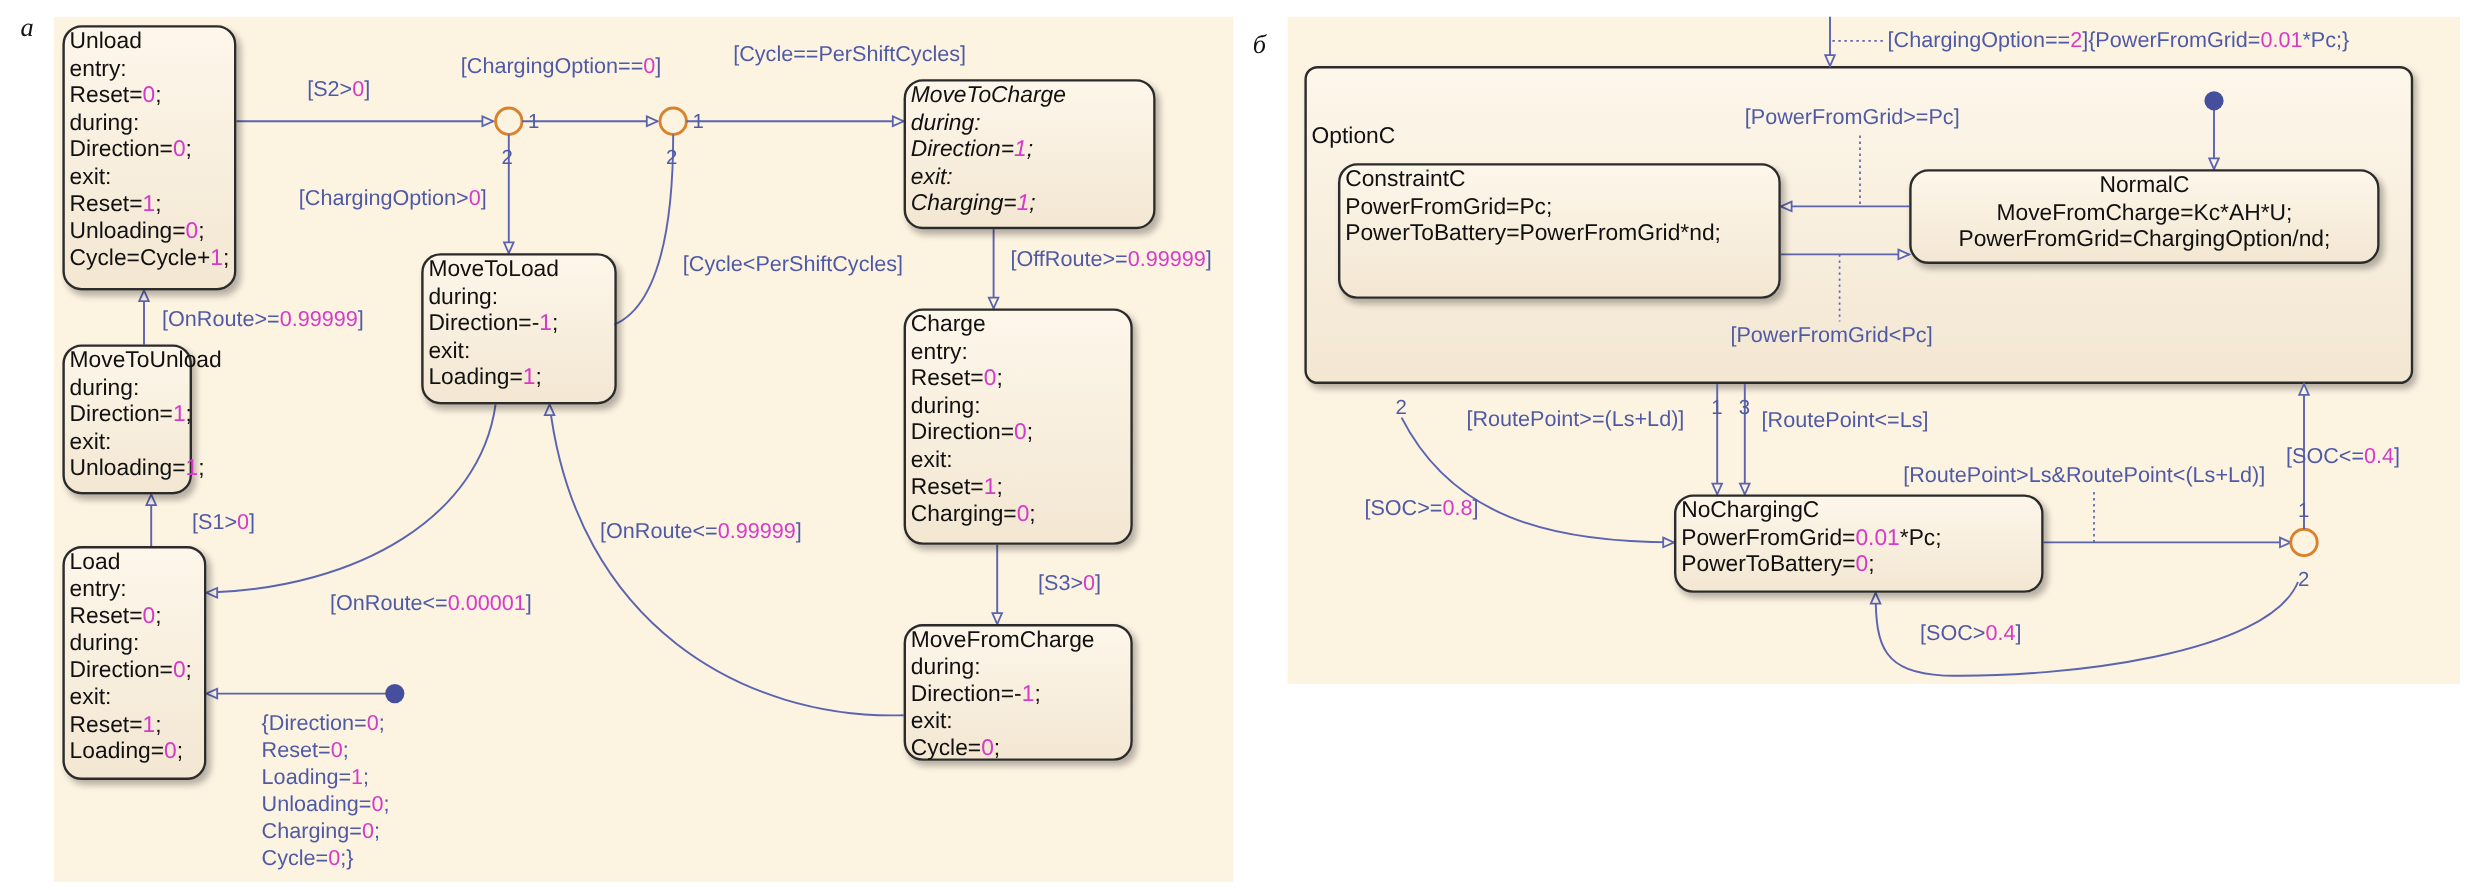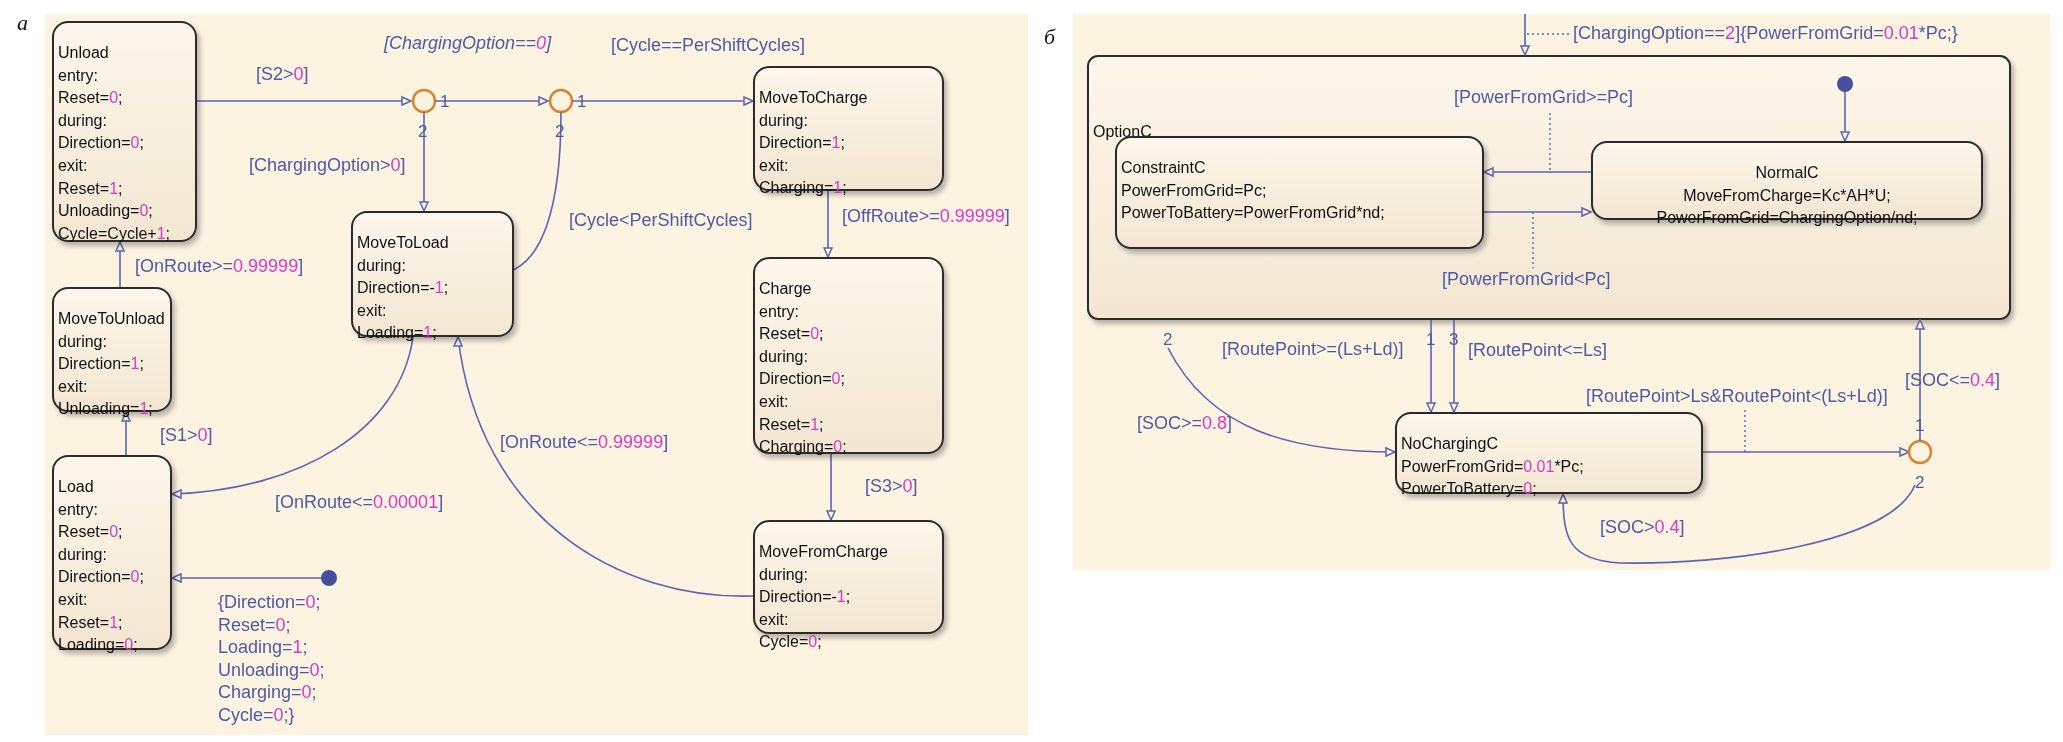--- a/index.html
+++ b/index.html
@@ -3,21 +3,21 @@
 <meta charset="utf-8">
 <style>
   html,body{margin:0;padding:0;background:#ffffff;}
   body{width:2063px;height:742px;position:relative;overflow:hidden;font-family:"Liberation Sans",sans-serif;}
   .panel{position:absolute;background:#fdf3e1;}
   #panel-a{left:45px;top:14px;width:983px;height:721px;}
   #panel-b{left:1073px;top:14px;width:977px;height:556px;}
   .panel-letter{position:absolute;font-family:"Liberation Serif",serif;font-style:italic;font-size:22px;color:#111;}
   .state{position:absolute;box-sizing:border-box;border:2px solid #2b2b2b;border-radius:16px;
     background:linear-gradient(180deg,#fdf6ea 0%,#f3e7d2 100%);
-    box-shadow:3px 4px 5px rgba(0,0,0,0.28);padding:19px 4px;font-size:16px;line-height:22.6px;color:#111;white-space:pre;}
+    box-shadow:3px 4px 5px rgba(0,0,0,0.28);padding:1px 4px;font-size:19px;line-height:22.6px;color:#111;white-space:pre;}
   .state.big{border-radius:22px;}
   .line{display:block;}
   .num{color:#d63ac9;}
   .lbl{position:absolute;font-size:18px;line-height:22.6px;color:#4f5aa6;white-space:pre;}
   svg#wires{position:absolute;left:0;top:0;width:2063px;height:742px;pointer-events:none;}
   .w{stroke:#5a64b0;stroke-width:1.6;fill:none;}
   .dot-line{stroke:#5a64b0;stroke-width:1.4;fill:none;stroke-dasharray:2 3;}
   .arrow{fill:#fdf3e1;stroke:#5a64b0;stroke-width:1.5;}
   .junction{fill:#fdf3e1;stroke:#d9822b;stroke-width:2.4;}
   .default-dot{fill:#464e9e;}
@@ -97,29 +97,29 @@
   <path class="w" d="M1915 485 C1890 545 1720 565 1620 563 C1570 560 1563 540 1563 494"></path>
   <path class="arrow" d="M1559 503 L1563 494 L1567 503 Z"></path>
   <text class="jnum" x="1163" y="345">2</text>
   <text class="jnum" x="1426" y="345">1</text>
   <text class="jnum" x="1449" y="345">3</text>
   <text class="jnum" x="1915" y="431">1</text>
   <text class="jnum" x="1915" y="488">2</text>
 </svg>
 
 <div class="state" style="left:52px;top:21px;width:145px;height:221px;"><span class="line">Unload</span><span class="line">entry:</span><span class="line">Reset=<span class="num">0</span>;</span><span class="line">during:</span><span class="line">Direction=<span class="num">0</span>;</span><span class="line">exit:</span><span class="line">Reset=<span class="num">1</span>;</span><span class="line">Unloading=<span class="num">0</span>;</span><span class="line">Cycle=Cycle+<span class="num">1</span>;</span></div>
-<div class="state" style="left:52px;top:287px;width:120px;height:125px;"><span class="line">MoveToUnload</span><span class="line">during:</span><span class="line">Direction=<span class="num">1</span>;</span><span class="line">exit:</span><span class="line">Unloading=<span class="num">1</span>;</span></div>
+<div class="state" style="left:52px;top:287px;width:108px;height:125px;"><span class="line">MoveToUnload</span><span class="line">during:</span><span class="line">Direction=<span class="num">1</span>;</span><span class="line">exit:</span><span class="line">Unloading=<span class="num">1</span>;</span></div>
 <div class="state" style="left:52px;top:455px;width:120px;height:195px;"><span class="line">Load</span><span class="line">entry:</span><span class="line">Reset=<span class="num">0</span>;</span><span class="line">during:</span><span class="line">Direction=<span class="num">0</span>;</span><span class="line">exit:</span><span class="line">Reset=<span class="num">1</span>;</span><span class="line">Loading=<span class="num">0</span>;</span></div>
 <div class="state" style="left:351px;top:211px;width:163px;height:126px;"><span class="line">MoveToLoad</span><span class="line">during:</span><span class="line">Direction=-<span class="num">1</span>;</span><span class="line">exit:</span><span class="line">Loading=<span class="num">1</span>;</span></div>
-<div class="state" style="left:753px;top:66px;width:191px;height:125px;"><span class="line">MoveToCharge</span><span class="line">during:</span><span class="line">Direction=<span class="num">1</span>;</span><span class="line">exit:</span><span class="line">Charging=<span class="num">1</span>;</span></div>
+<div class="state" style="left:753px;top:66px;width:210px;height:125px;font-style:italic;"><span class="line">MoveToCharge</span><span class="line">during:</span><span class="line">Direction=<span class="num">1</span>;</span><span class="line">exit:</span><span class="line">Charging=<span class="num">1</span>;</span></div>
 <div class="state" style="left:753px;top:257px;width:191px;height:197px;"><span class="line">Charge</span><span class="line">entry:</span><span class="line">Reset=<span class="num">0</span>;</span><span class="line">during:</span><span class="line">Direction=<span class="num">0</span>;</span><span class="line">exit:</span><span class="line">Reset=<span class="num">1</span>;</span><span class="line">Charging=<span class="num">0</span>;</span></div>
 <div class="state" style="left:753px;top:520px;width:191px;height:114px;"><span class="line">MoveFromCharge</span><span class="line">during:</span><span class="line">Direction=-<span class="num">1</span>;</span><span class="line">exit:</span><span class="line">Cycle=<span class="num">0</span>;</span></div>
 
 <div class="lbl" style="left:256px;top:63px;"><span>[S2&gt;<span class="num">0</span>]</span></div>
-<div class="lbl" style="left:384px;top:32px;font-style:italic;"><span>[ChargingOption==<span class="num">0</span>]</span></div>
+<div class="lbl" style="left:384px;top:44px;"><span>[ChargingOption==<span class="num">0</span>]</span></div>
 <div class="lbl" style="left:611px;top:34px;"><span>[Cycle==PerShiftCycles]</span></div>
 <div class="lbl" style="left:249px;top:154px;"><span>[ChargingOption&gt;<span class="num">0</span>]</span></div>
 <div class="lbl" style="left:569px;top:209px;"><span>[Cycle&lt;PerShiftCycles]</span></div>
 <div class="lbl" style="left:842px;top:205px;"><span>[OffRoute&gt;=<span class="num">0.99999</span>]</span></div>
 <div class="lbl" style="left:135px;top:255px;"><span>[OnRoute&gt;=<span class="num">0.99999</span>]</span></div>
 <div class="lbl" style="left:160px;top:424px;"><span>[S1&gt;<span class="num">0</span>]</span></div>
 <div class="lbl" style="left:865px;top:475px;"><span>[S3&gt;<span class="num">0</span>]</span></div>
 <div class="lbl" style="left:275px;top:491px;"><span>[OnRoute&lt;=<span class="num">0.00001</span>]</span></div>
 <div class="lbl" style="left:500px;top:431px;"><span>[OnRoute&lt;=<span class="num">0.99999</span>]</span></div>
 <div class="lbl" id="default-action" style="left:218px;top:591px;line-height:22.6px;"><span style="display: block;">{Direction=<span class="num">0</span>;</span><span style="display: block;">Reset=<span class="num">0</span>;</span><span style="display: block;">Loading=<span class="num">1</span>;</span><span style="display: block;">Unloading=<span class="num">0</span>;</span><span style="display: block;">Charging=<span class="num">0</span>;</span><span style="display: block;">Cycle=<span class="num">0</span>;}</span></div>

